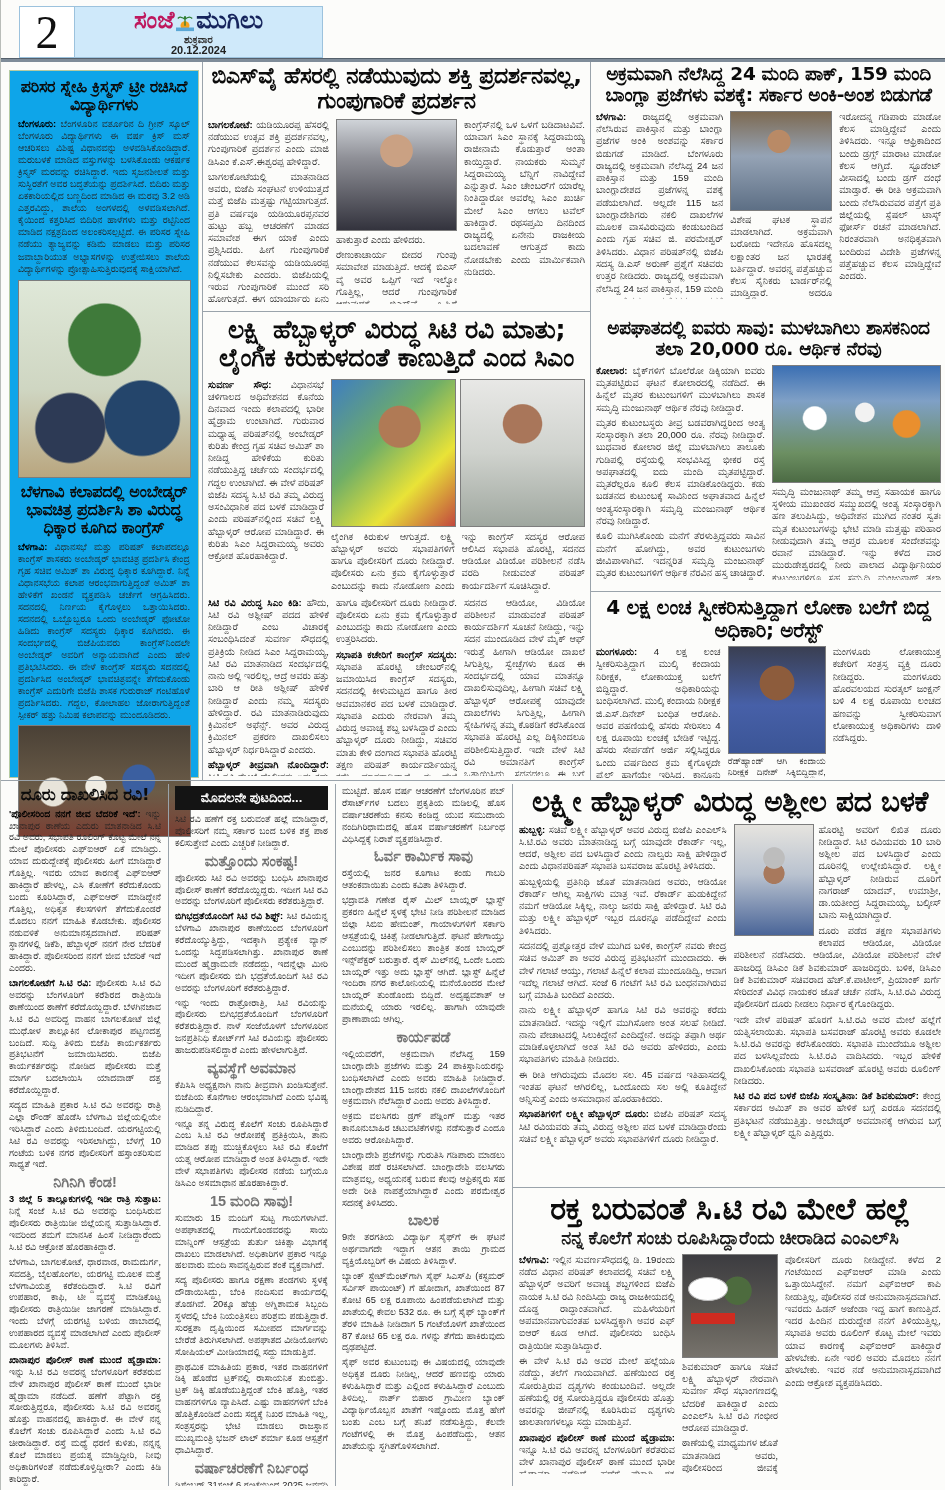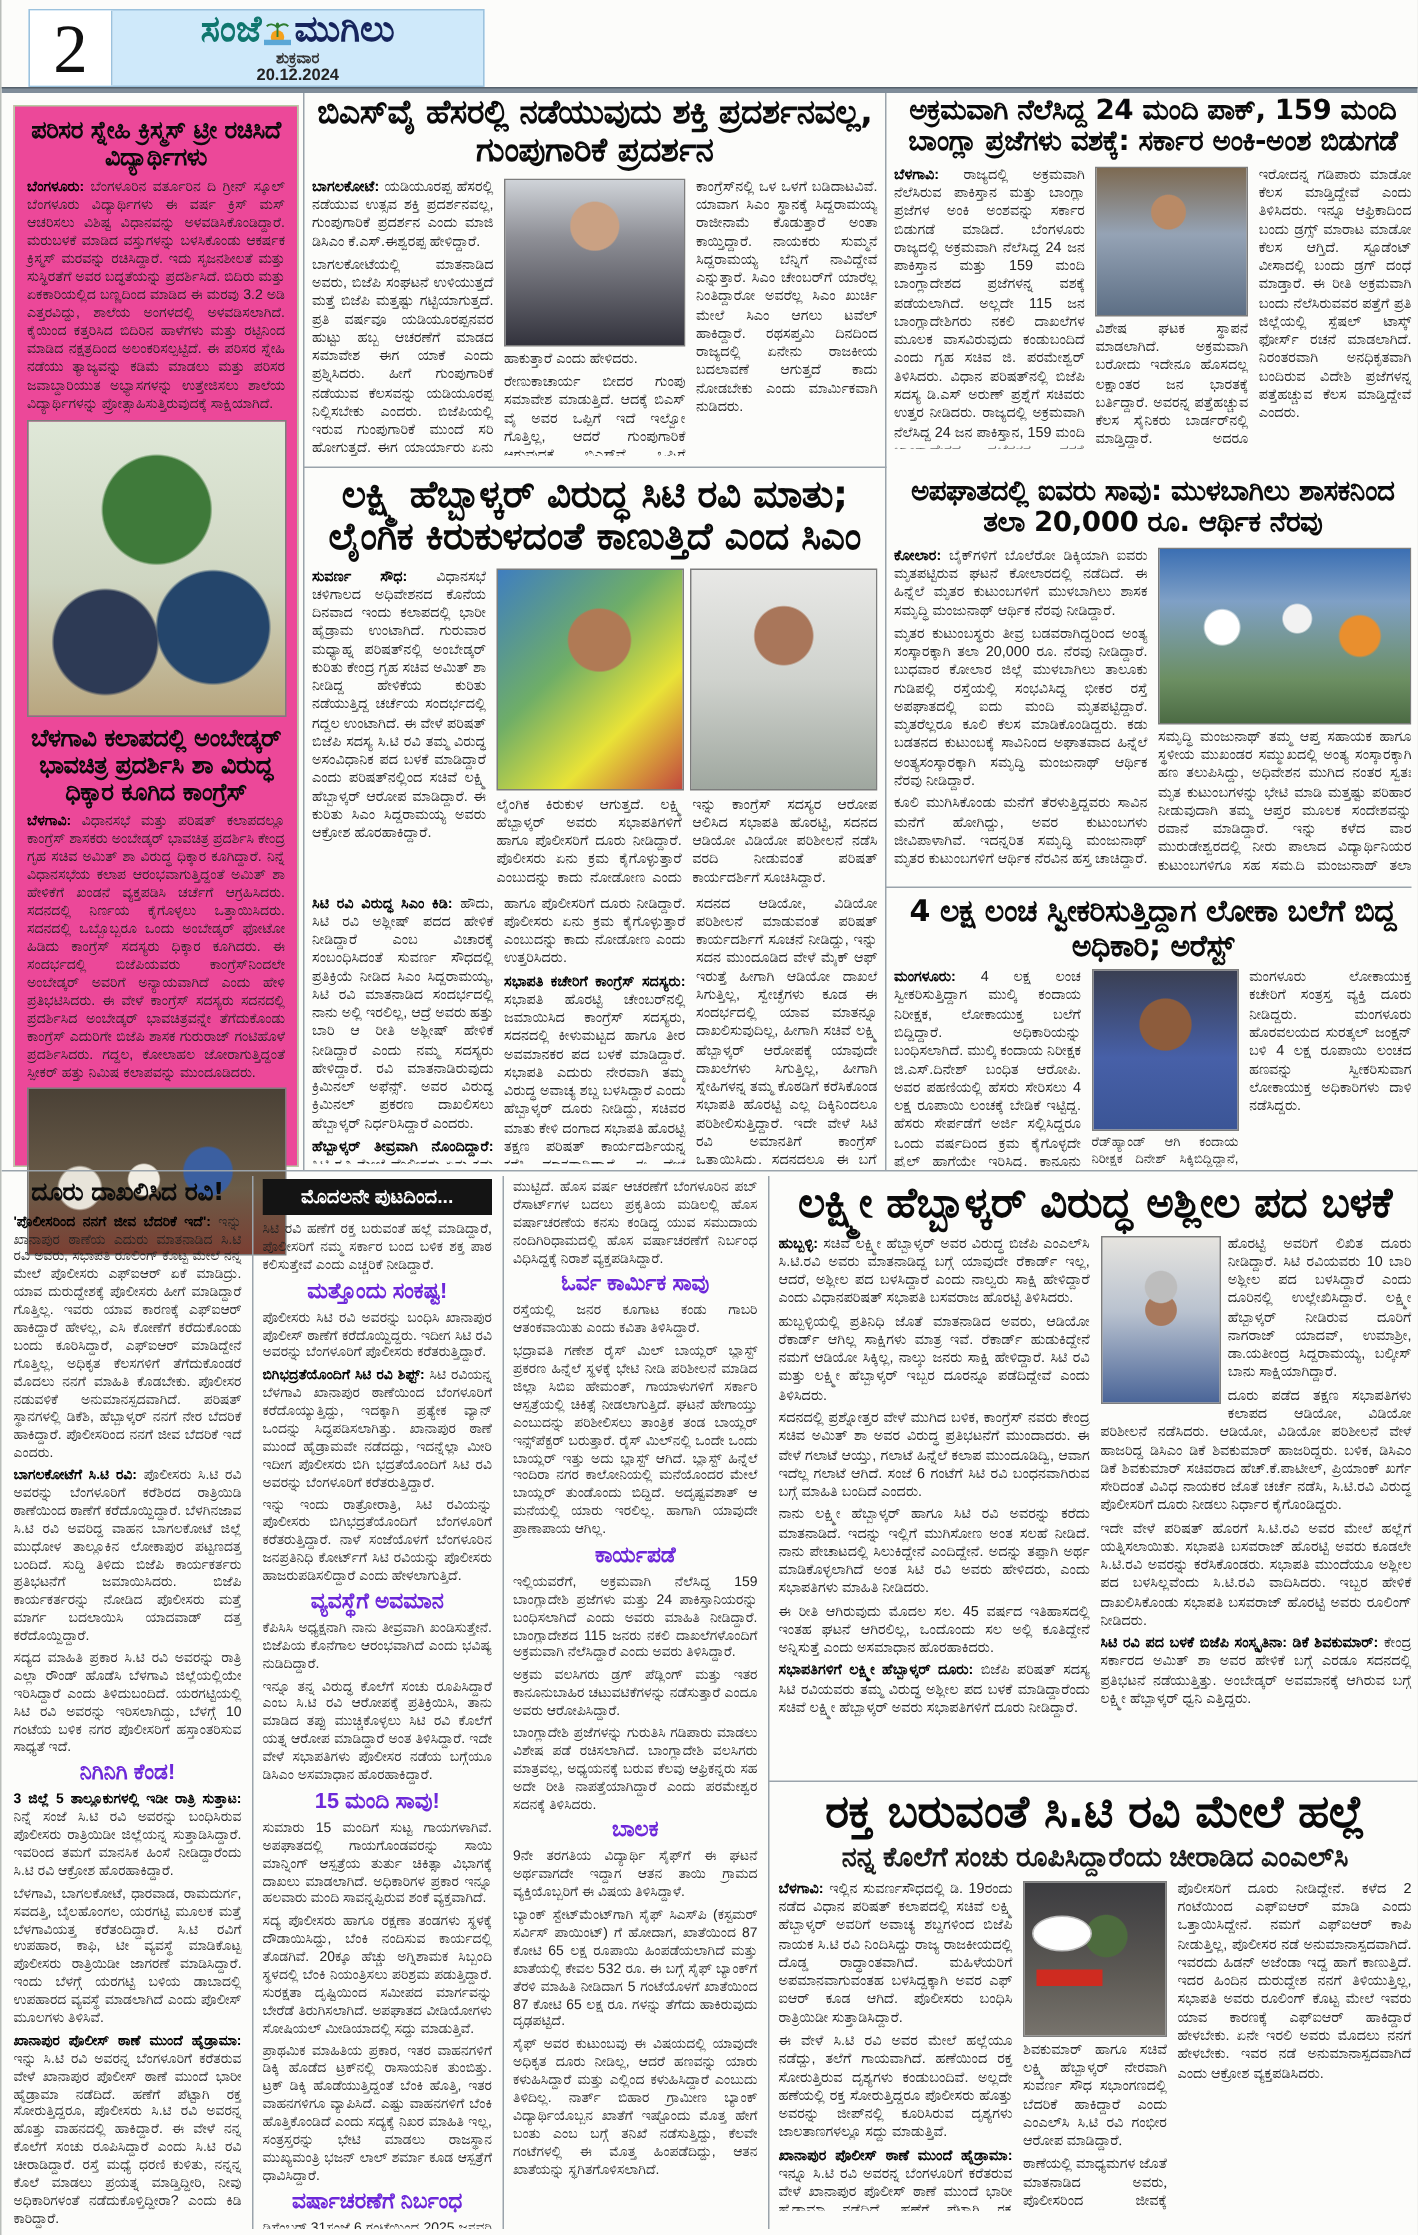--- a/index.html
+++ b/index.html
@@ -6,34 +6,34 @@
   #page{position:relative;width:945px;height:1490px;background:#fcfcfa;margin:0 auto;
         font-family:"Liberation Sans","DejaVu Sans",sans-serif;color:#1c1c1c;overflow:hidden;
         border-left:1px solid #b9bdb9;border-right:1px solid #b9bdb9;}
   .abs{position:absolute;}
   
   #masthead{left:18px;top:6px;width:302px;height:50px;background:#cfe9fa;border:1px solid #9cc2dd;display:flex;}
   #pagenum{width:54px;background:#fff;display:flex;align-items:center;justify-content:center;
            font-family:"Liberation Serif","DejaVu Serif",serif;font-size:46px;color:#101010;border-right:1px solid #9cc2dd;}
   #mh-right{flex:1;display:flex;flex-direction:column;align-items:center;justify-content:center;line-height:1.05;}
   #logo-row{display:flex;align-items:center;gap:2px;font-weight:bold;font-size:24px;}
-  .logo-red{color:#0f766e;}
+  .logo-red{color:#be185d;}
   .logo-blue{color:#16245c;}
   #mh-day{font-size:10px;font-weight:bold;color:#333;margin-top:2px;}
   #mh-date{font-size:11px;font-weight:bold;color:#222;text-align:right;}
   #toprule{left:0;top:58px;width:945px;height:3px;background:#7f8c99;border-top:1px solid #55606b;}
   .vrule{width:1px;background:#9aa3ab;}
   .hrule{height:1px;background:#9aa3ab;}
   
   .art-head{font-weight:bold;text-align:center;color:#0b0b0b;line-height:1.13;
             font-family:"DejaVu Sans","Liberation Sans",sans-serif;letter-spacing:-0.3px;}
   .bodytxt{font-size:9.6px;line-height:1.28;text-align:justify;color:#222;}
   .bodytxt p{margin:0 0 3px 0;}
   .bodytxt p b{color:#000;}
-  .subhead{text-align:center;font-weight:bold;font-size:14.5px;color:#6d28d9;margin:4px 0 3px 0;line-height:1.1;}
+  .subhead{text-align:center;font-weight:bold;font-size:14.5px;color:#737373;margin:4px 0 3px 0;line-height:1.1;}
   .cols{display:flex;gap:7px;}
   .c{flex:1;min-width:0;overflow:hidden;}
   .clip{overflow:hidden;}
   
   .ph{border:1px solid #7d7d7d;background:#c9c9c9;position:relative;box-sizing:border-box;}
   .ph-kids{background:
      radial-gradient(circle at 30% 75%, #2d3a55 0 18%, transparent 19%),
      radial-gradient(circle at 72% 70%, #24456b 0 20%, transparent 21%),
      radial-gradient(circle at 50% 30%, #3f7a3a 0 22%, transparent 23%),
      linear-gradient(180deg,#dfe8d8 0%,#cfd6c2 55%,#b9a67f 100%);}
@@ -67,21 +67,21 @@
      radial-gradient(circle at 50% 44%, #a8795d 0 14%, transparent 15%),
      linear-gradient(180deg,#e6e4df 0%,#b9c2cf 45%,#4a6598 100%);}
   .ph-attack{background:
      radial-gradient(circle at 58% 35%, #4d6b3e 0 16%, transparent 17%),
      linear-gradient(180deg,#3c3c40 0%,#5d5a55 60%,#77736c 100%);}
   .bubble{position:absolute;left:5px;top:22px;width:38px;height:22px;background:#fefefe;border:1px solid #bbb;border-radius:50%;}
   .redtag{position:absolute;left:8px;top:58px;width:44px;height:11px;background:#cf2b20;}
   
   .banner{background:#141414;color:#fff;font-weight:bold;text-align:center;font-size:13px;padding:4px 2px;}
   
-  #sidebar{left:8px;top:70px;width:190px;height:708px;background:#ec4899;border:1px solid #b5cba3;box-sizing:border-box;padding:7px 8px;}
+  #sidebar{left:8px;top:70px;width:190px;height:708px;background:#0ea5e9;border:1px solid #b5cba3;box-sizing:border-box;padding:7px 8px;}
   #sidebar .art-head{font-size:16px;}
   #sidebar .bodytxt{font-size:9.4px;}
   
   #bsy-head{font-size:22px;}
   #pak-head{font-size:18.5px;}
   #ctravi-head{font-size:25px;}
   #acc-head{font-size:18.5px;}
   #bribe-head{font-size:20px;}
   #heb-head{font-size:28px;}
   #atk-head{font-size:30px;}

